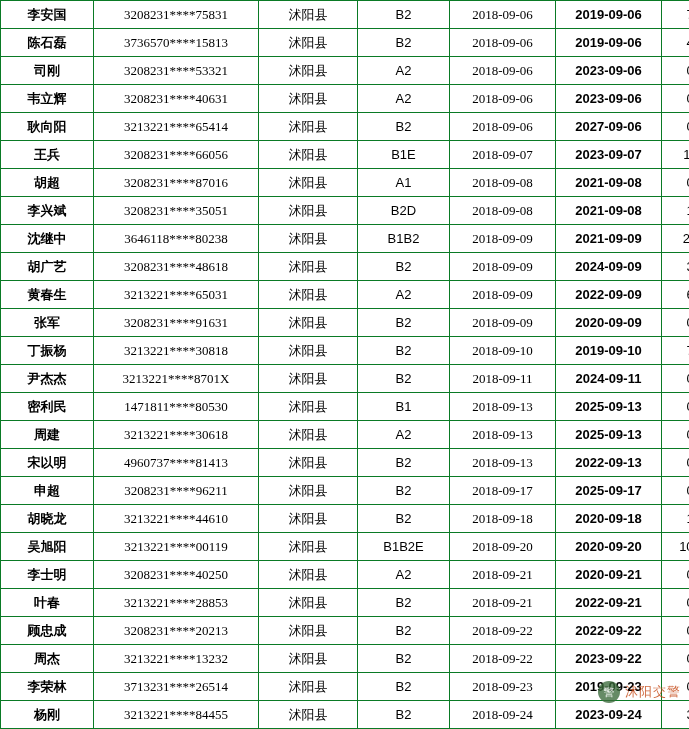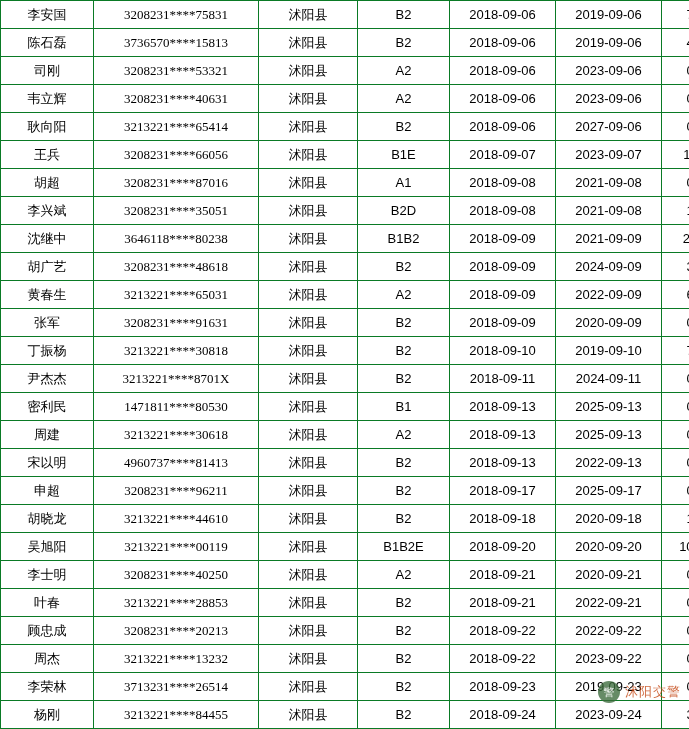--- a/index.html
+++ b/index.html
@@ -24,44 +24,46 @@
     font-size: 13px;
     color: #000000;
     text-align: center;
     height: 27px;
     padding: 0 2px;
     overflow: hidden;
     white-space: nowrap;
   }
   td.c-name {
     width: 88px;
-    font-weight: normal;
+    font-weight: bold;
     font-size: 14px;
   }
   td.c-id {
     width: 160px;
     font-size: 13px;
     font-family: Liberation Serif, serif;
   }
   td.c-region {
     width: 94px;
     font-weight: normal;
     font-size: 14px;
   }
   td.c-type {
     width: 87px;
     font-size: 13px;
   }
   td.c-date1 {
     width: 101px;
     font-size: 13px;
+    font-family: Liberation Serif, serif;
   }
   td.c-date2 {
     width: 101px;
     font-size: 13px;
+    font-weight: bold;
   }
   td.c-count {
     width: 52px;
     font-size: 13px;
   }
   .watermark {
     position: absolute;
     right: 8px;
     bottom: 26px;
     display: flex;

